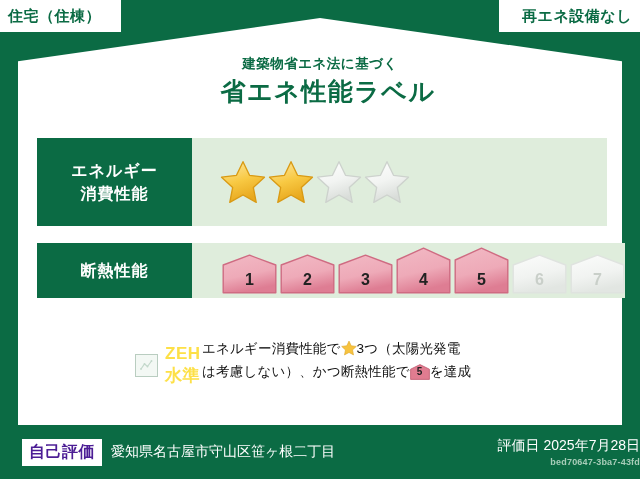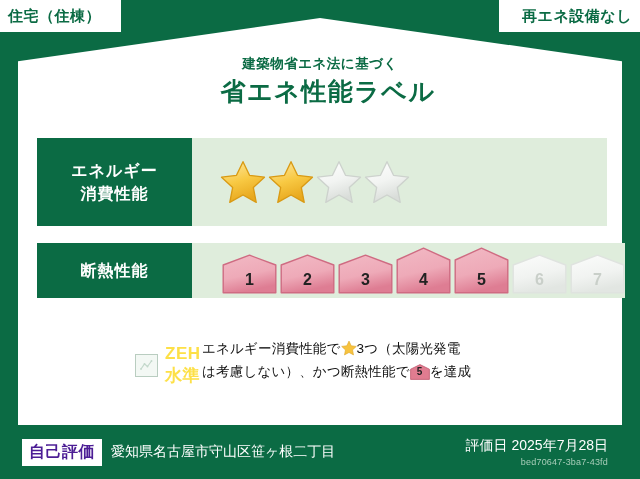--- a/index.html
+++ b/index.html
@@ -167,25 +167,25 @@
   #self-eval{
     background:#ffffff;color:#4c1d95;
     font-weight:bold;font-size:16px;letter-spacing:0.5px;
     padding:3px 7px;
     white-space:nowrap;
   }
   #address{
     color:#ffffff;font-size:14px;margin-left:9px;white-space:nowrap;
   }
   #footer-right{
-    padding-right:32px;text-align:right;
+    padding-right:0;text-align:right;
     display:flex;flex-direction:column;align-items:flex-end;
   }
   #eval-date{color:#ffffff;font-size:14px;white-space:nowrap;}
-  #eval-id{color:#a8cdb9;font-size:9px;margin-top:2px;white-space:nowrap;letter-spacing:0.2px;}
+  #eval-id{color:#a8cdb9;font-size:9px;margin-top:2px;white-space:nowrap;letter-spacing:0.2px;font-weight:bold;}
 </style>
 </head>
 <body>
 
 <div id="label-root">
 
   <div id="house-body"></div>
 
   <div class="corner-tag" id="tag-left">住宅（住棟）</div>
   <div class="corner-tag" id="tag-right">再エネ設備なし</div>

